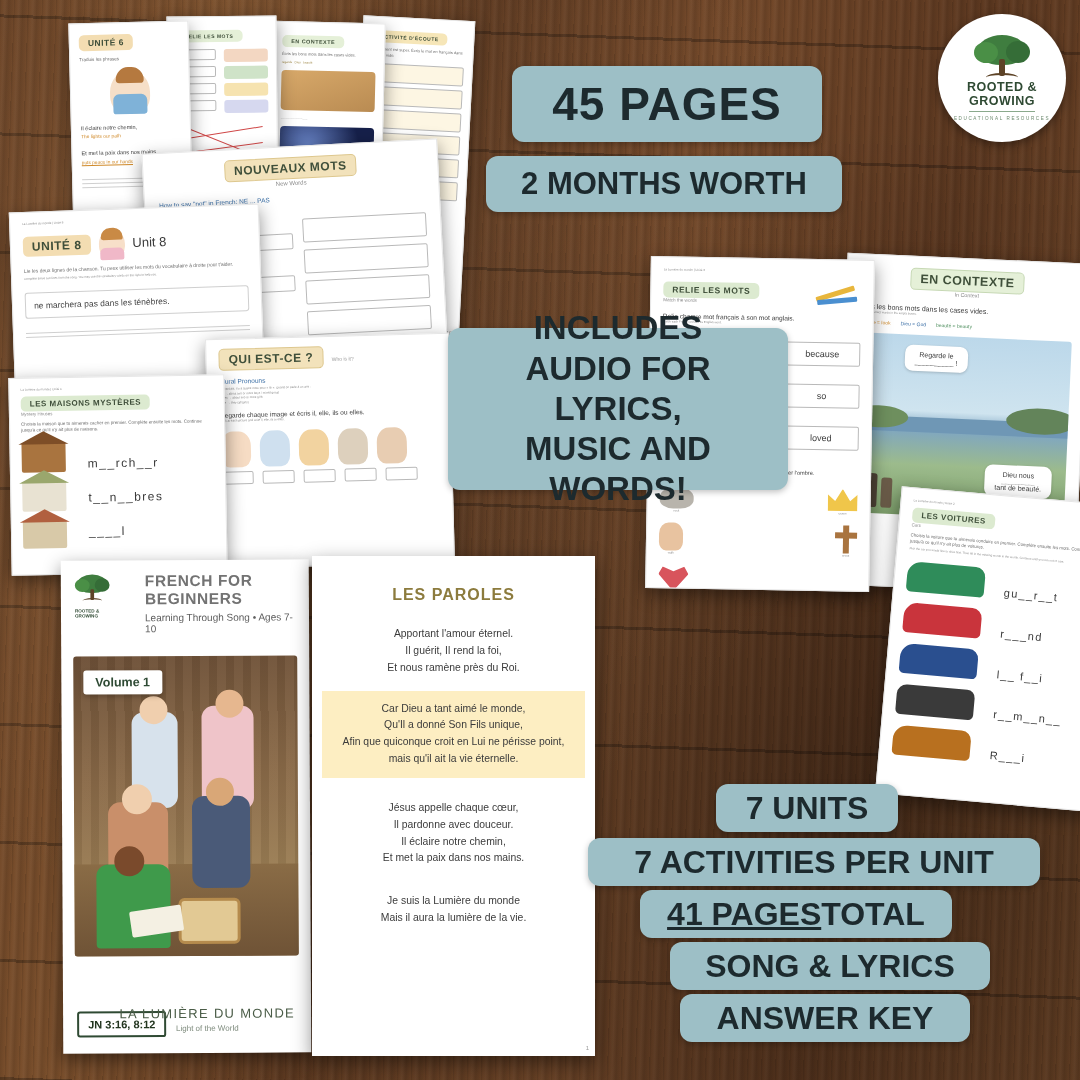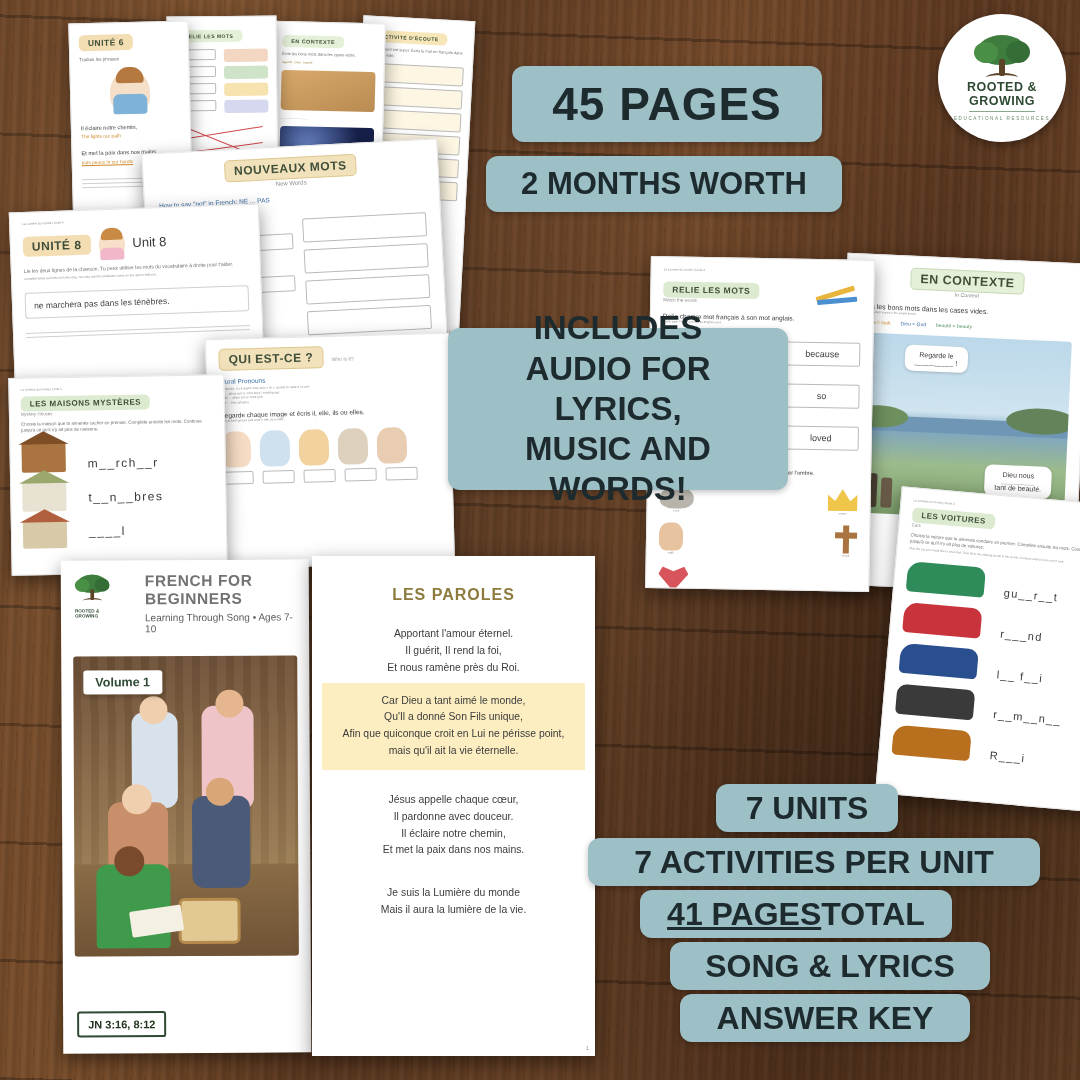--- a/index.html
+++ b/index.html
@@ -85,21 +85,21 @@
   }
   .coverFoot{position:absolute;right:16px;bottom:20px;text-align:center;}
   .coverFoot .l1{font-size:13px;color:#4a5c47;letter-spacing:1.3px;}
   .coverFoot .l2{font-size:8px;color:#7d8a7c;margin-top:3px;}
 
   
   .lyrics{left:312px;top:556px;width:283px;height:500px;}
   .lyrics .lt{font-size:16px;color:#8c7b3d;text-align:center;font-weight:bold;letter-spacing:1px;margin-top:30px;}
   .lyrics p{font-size:10.4px;color:#3b3b3b;text-align:center;margin:0;line-height:1.62;}
   .lyrics .stanza{margin-top:14px;}
-  .lyrics .box{background:#fdeec2;padding:10px 6px;margin:6px 10px;}
+  .lyrics .box{background:#fdeec2;padding:10px 6px;margin:14px 10px;}
   .pageno{position:absolute;right:6px;bottom:5px;font-size:6px;color:#999;}
 
   
   .clip{border-radius:4px;}
   .kid{position:absolute;border-radius:50% 50% 45% 45%;}
 </style>
 </head>
 <body>
 
 <div class="wood"></div>
@@ -449,20 +449,24 @@
     <div class="kid" style="left:132px;top:122px;width:28px;height:28px;background:#d9a777;border-radius:50%;"></div>
     <div class="kid" style="left:22px;top:208px;width:74px;height:84px;background:#3f9a4b;border-radius:12px 12px 4px 4px;"></div>
     <div class="kid" style="left:40px;top:190px;width:30px;height:30px;background:#7a4a2c;border-radius:50%;"></div>
     <div style="position:absolute;left:104px;top:242px;width:56px;height:40px;background:#e2c994;border-radius:6px;border:3px solid #b58b4d;"></div>
     <div style="position:absolute;left:56px;top:252px;width:52px;height:26px;background:#f4f0e3;transform:rotate(-8deg);border-radius:2px;"></div>
   </div>
 
   <div class="badge">Volume 1</div>
 
   <div class="versebox">JN 3:16, 8:12</div>
+  <div class="coverFoot">
+    <div class="l1">LA LUMIÈRE DU MONDE</div>
+    <div class="l2">Light of the World</div>
+  </div>
 </div>
 
 <div class="sheet lyrics">
   <div class="lt">LES PAROLES</div>
 
   <div class="stanza" style="margin-top:22px;">
     <p>Apportant l'amour éternel.</p>
     <p>Il guérit, Il rend la foi,</p>
     <p>Et nous ramène près du Roi.</p>
   </div>

